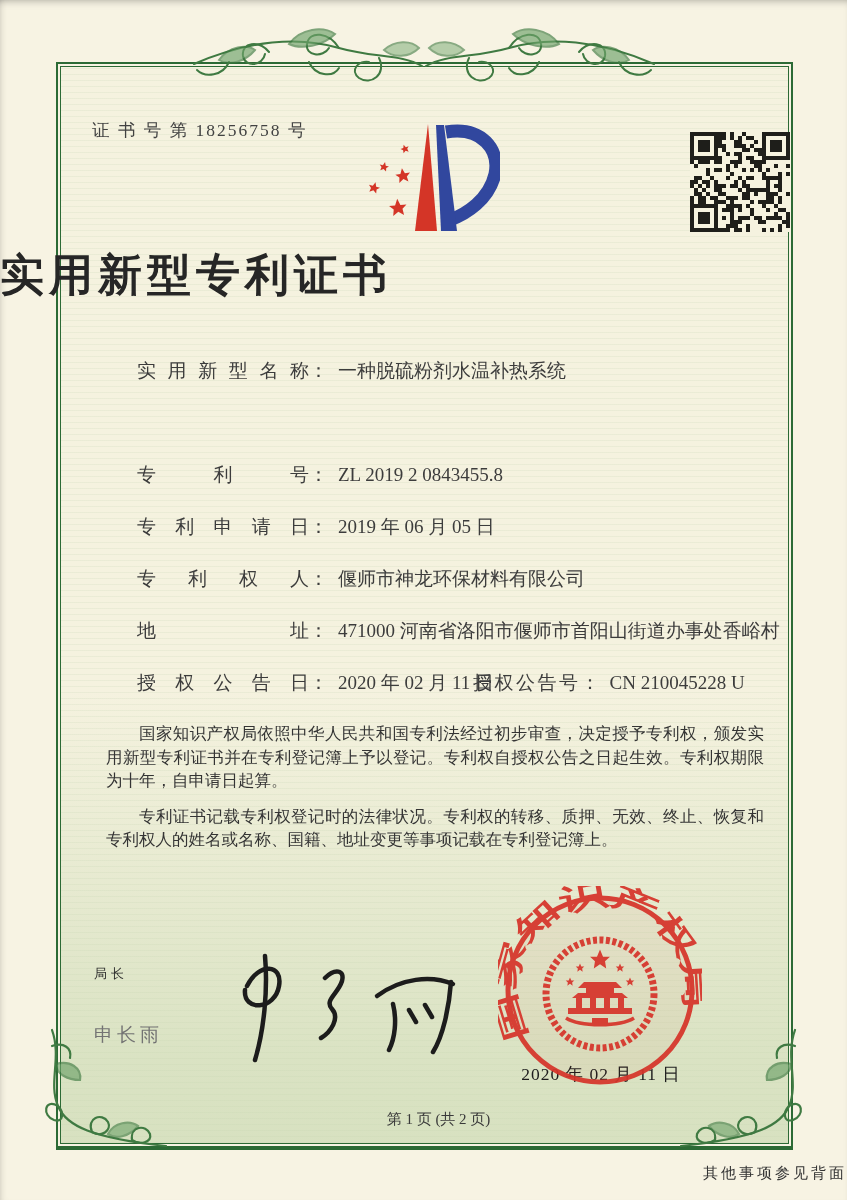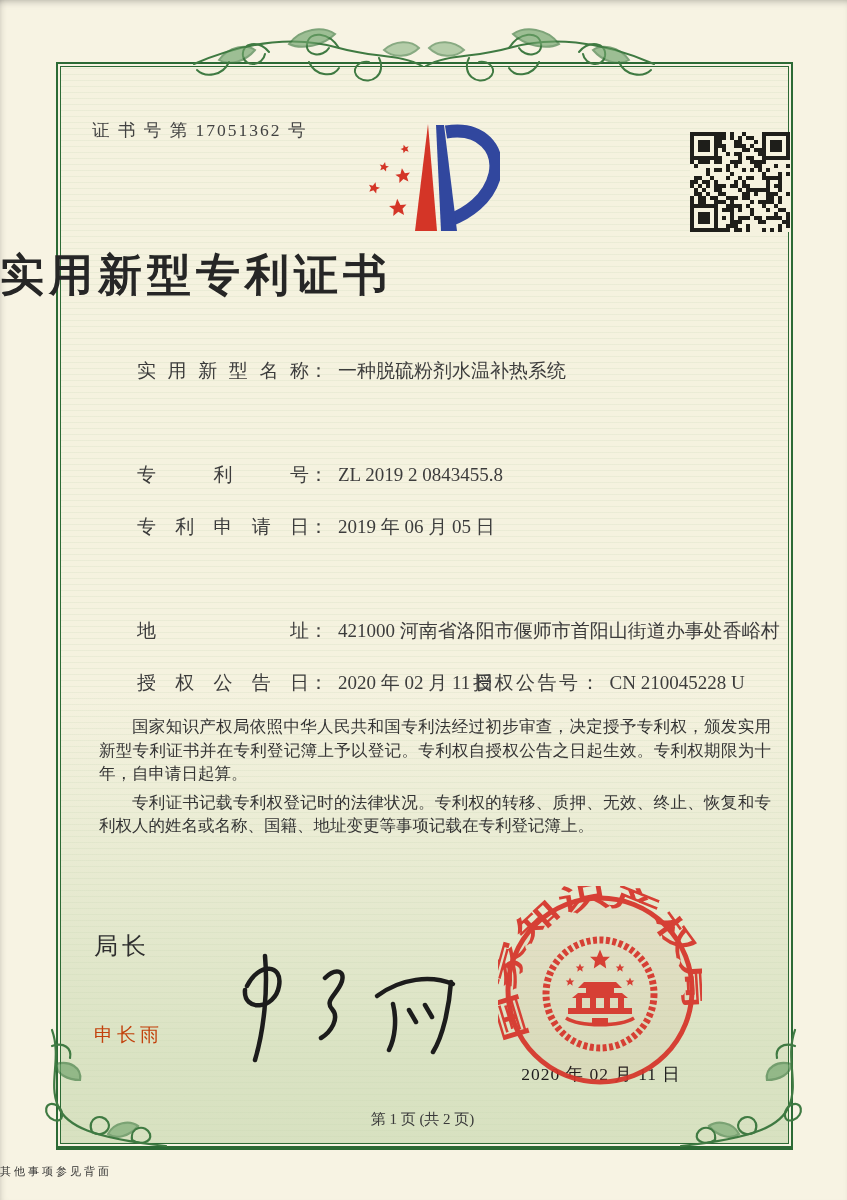--- a/index.html
+++ b/index.html
@@ -21,27 +21,27 @@
   .certno{left:92px;top:118px;font-size:17.5px;letter-spacing:2px;color:#424242;}
   .title{left:0;top:246px;width:100%;text-align:left;font-size:44px;font-weight:700;
          letter-spacing:5px;color:#262626;margin:0;}
   .row{left:92px;top:0;width:700px;font-size:19px;color:#3c3c3c;margin-left:45px;}
   .flabel{display:inline-block;width:172px;text-align:justify;text-align-last:justify;}
   .fvalue{margin-left:10px;}
   .group2{position:absolute;left:336px;top:0;}
   .group2 .flabel2{letter-spacing:2.5px;}
   .paras{left:94px;top:710px;width:682px;font-size:16.5px;line-height:23.5px;
          text-align:justify;color:#343434;}
-  .paras p{margin:5px;text-indent:2em;}
-  .sig-title{left:94px;top:930px;font-size:24px;letter-spacing:4px;color:#2e2e2e;}
-  .sig-name{left:94px;top:1022px;font-size:19px;letter-spacing:4px;color:#c2410c;}
+  .paras p{margin:12px;text-indent:2em;}
+  .sig-title{left:94px;top:965px;font-size:13px;letter-spacing:4px;color:#2e2e2e;}
+  .sig-name{left:94px;top:1022px;font-size:19px;letter-spacing:4px;color:#737373;}
   .seal-date{left:516px;top:1062px;width:170px;text-align:center;font-size:17.5px;
              letter-spacing:1px;color:#1d1d1d;z-index:3;}
-  .pageinfo{left:56px;top:1110px;width:733px;text-align:center;font-size:15px;color:#3a3a3a;}
-  .backnote{left:0;top:1164px;width:100%;text-align:left;font-size:11px;
+  .pageinfo{left:56px;top:1110px;width:733px;text-align:center;font-size:15px;color:#3a3a3a;padding-left:16px;}
+  .backnote{left:0;top:1164px;width:100%;text-align:right;font-size:15px;
             letter-spacing:3px;color:#333;}
   .logo{position:absolute;left:360px;top:118px;z-index:2;}
   .qr{position:absolute;left:690px;top:132px;width:100px;height:100px;z-index:2;}
   .signature{position:absolute;left:225px;top:948px;z-index:2;}
   .seal{position:absolute;left:498px;top:886px;z-index:4;opacity:.93;}
 </style>
 </head>
 <body>
 
 <div class="page">
@@ -83,21 +83,21 @@
       <path d="M10,2 C20,30 6,55 16,78 C24,98 50,110 124,118"></path>
       <path d="M16,78 C2,70 0,88 12,92 C22,95 22,84 16,78"></path>
       <path d="M50,104 C44,90 60,84 66,94 C70,102 60,110 50,104"></path>
       <path d="M90,112 C88,98 104,96 108,106 C110,114 98,118 90,112"></path>
       <path d="M14,36 C28,32 40,40 38,52 C26,52 14,46 14,36 Z" fill="#6ea36a" opacity=".65"></path>
       <path d="M66,106 C72,94 88,92 96,98 C88,108 74,112 66,106 Z" fill="#6ea36a" opacity=".6"></path>
       <path d="M10,18 C22,14 30,20 28,30"></path>
     </g>
   </svg>
 
-  <div class="layer certno">证 书 号 第 17051362 号</div>
+  <div class="layer certno">证 书 号 第 18256758 号</div>
 
   <svg class="logo" width="140" height="120" viewBox="0 0 140 120">
     <defs>
       <polygon id="star" points="0,-10 2.9,-3.1 9.5,-3.1 4.8,1.2 5.9,8.1 0,4 -5.9,8.1 -4.8,1.2 -9.5,-3.1 -2.9,-3.1"></polygon>
     </defs>
     <path d="M86,14 C122,8 140,32 135,56 C129,82 106,96 90,102" stroke="#31479e" stroke-width="13" fill="none"></path>
     <polygon points="76,7 84,7 97,113 81,113" fill="#31479e"></polygon>
     <polygon points="68,6 55,113 77,113" fill="#d43527"></polygon>
     <use href="#star" transform="translate(45,31) scale(0.45) rotate(-18)" fill="#d43527"></use>
     <use href="#star" transform="translate(24,49) scale(0.5) rotate(12)" fill="#d43527"></use>
@@ -327,22 +327,25 @@
 
   <div class="layer row" style="top:358px">
     <span class="flabel">实用新型名称</span><span>：</span><span class="fvalue">一种脱硫粉剂水温补热系统</span>
   </div>
   <div class="layer row" style="top:462px">
     <span class="flabel">专利号</span><span>：</span><span class="fvalue">ZL 2019 2 0843455.8</span>
   </div>
   <div class="layer row" style="top:514px">
     <span class="flabel">专利申请日</span><span>：</span><span class="fvalue">2019 年 06 月 05 日</span>
   </div>
+  <div class="layer row" style="top:566px">
+    <span class="flabel">专利权人</span><span>：</span><span class="fvalue">偃师市神龙环保材料有限公司</span>
+  </div>
   <div class="layer row" style="top:618px">
-    <span class="flabel">地址</span><span>：</span><span class="fvalue">421000 河南省洛阳市偃师市首阳山街道办事处香峪村</span>
+    <span class="flabel">地址</span><span>：</span><span class="fvalue">471000 河南省洛阳市偃师市首阳山街道办事处香峪村</span>
   </div>
   <div class="layer row" style="top:670px">
     <span class="flabel">授权公告日</span><span>：</span><span class="fvalue">2020 年 02 月 11 日</span>
     <span class="group2"><span class="flabel2">授权公告号</span><span>：</span><span class="fvalue">CN 210045228 U</span></span>
   </div>
 
   <div class="layer paras">
     <p>国家知识产权局依照中华人民共和国专利法经过初步审查，决定授予专利权，颁发实用新型专利证书并在专利登记簿上予以登记。专利权自授权公告之日起生效。专利权期限为十年，自申请日起算。</p>
     <p>专利证书记载专利权登记时的法律状况。专利权的转移、质押、无效、终止、恢复和专利权人的姓名或名称、国籍、地址变更等事项记载在专利登记簿上。</p>
   </div>

